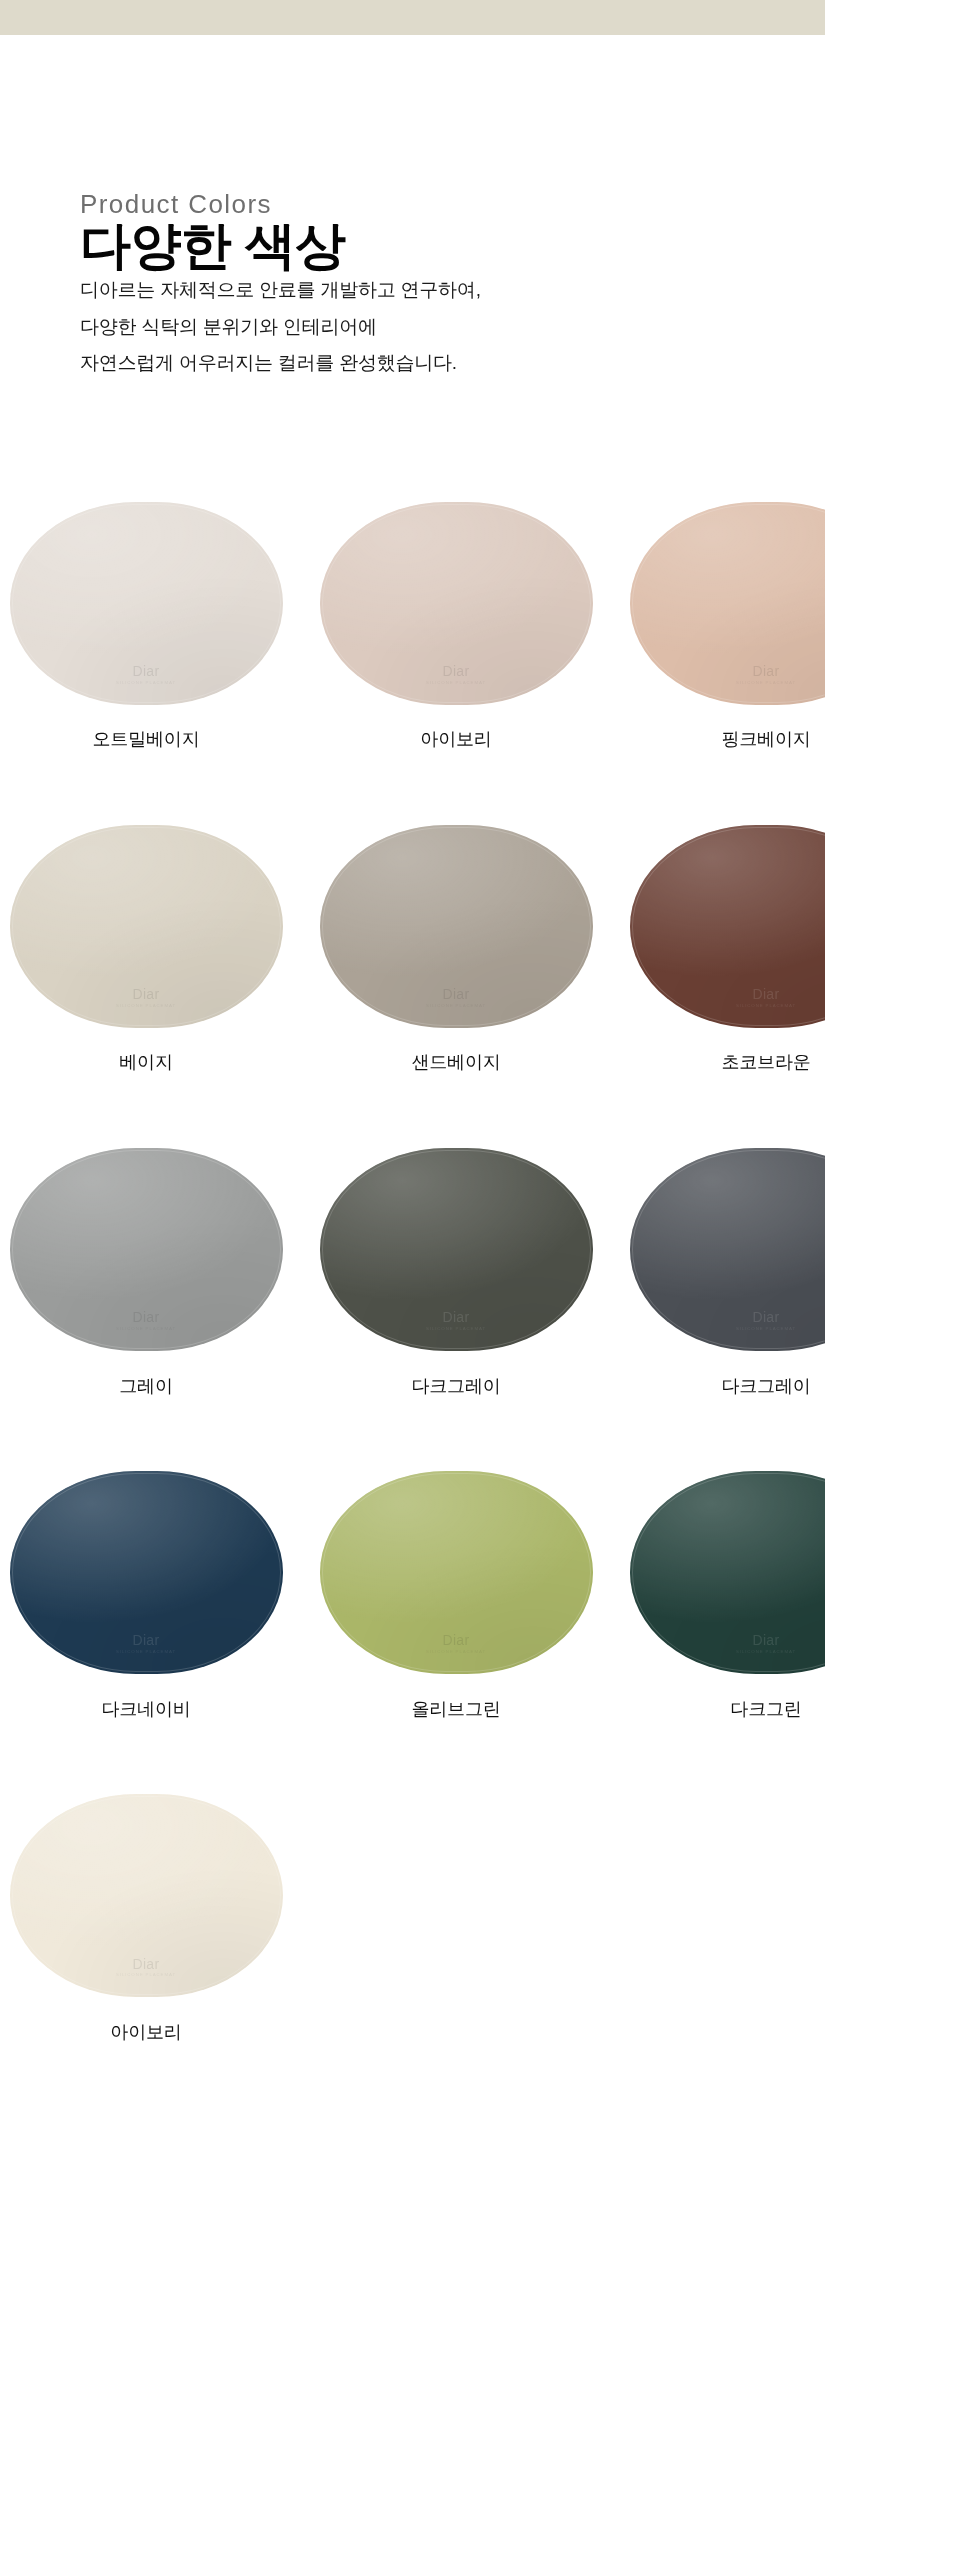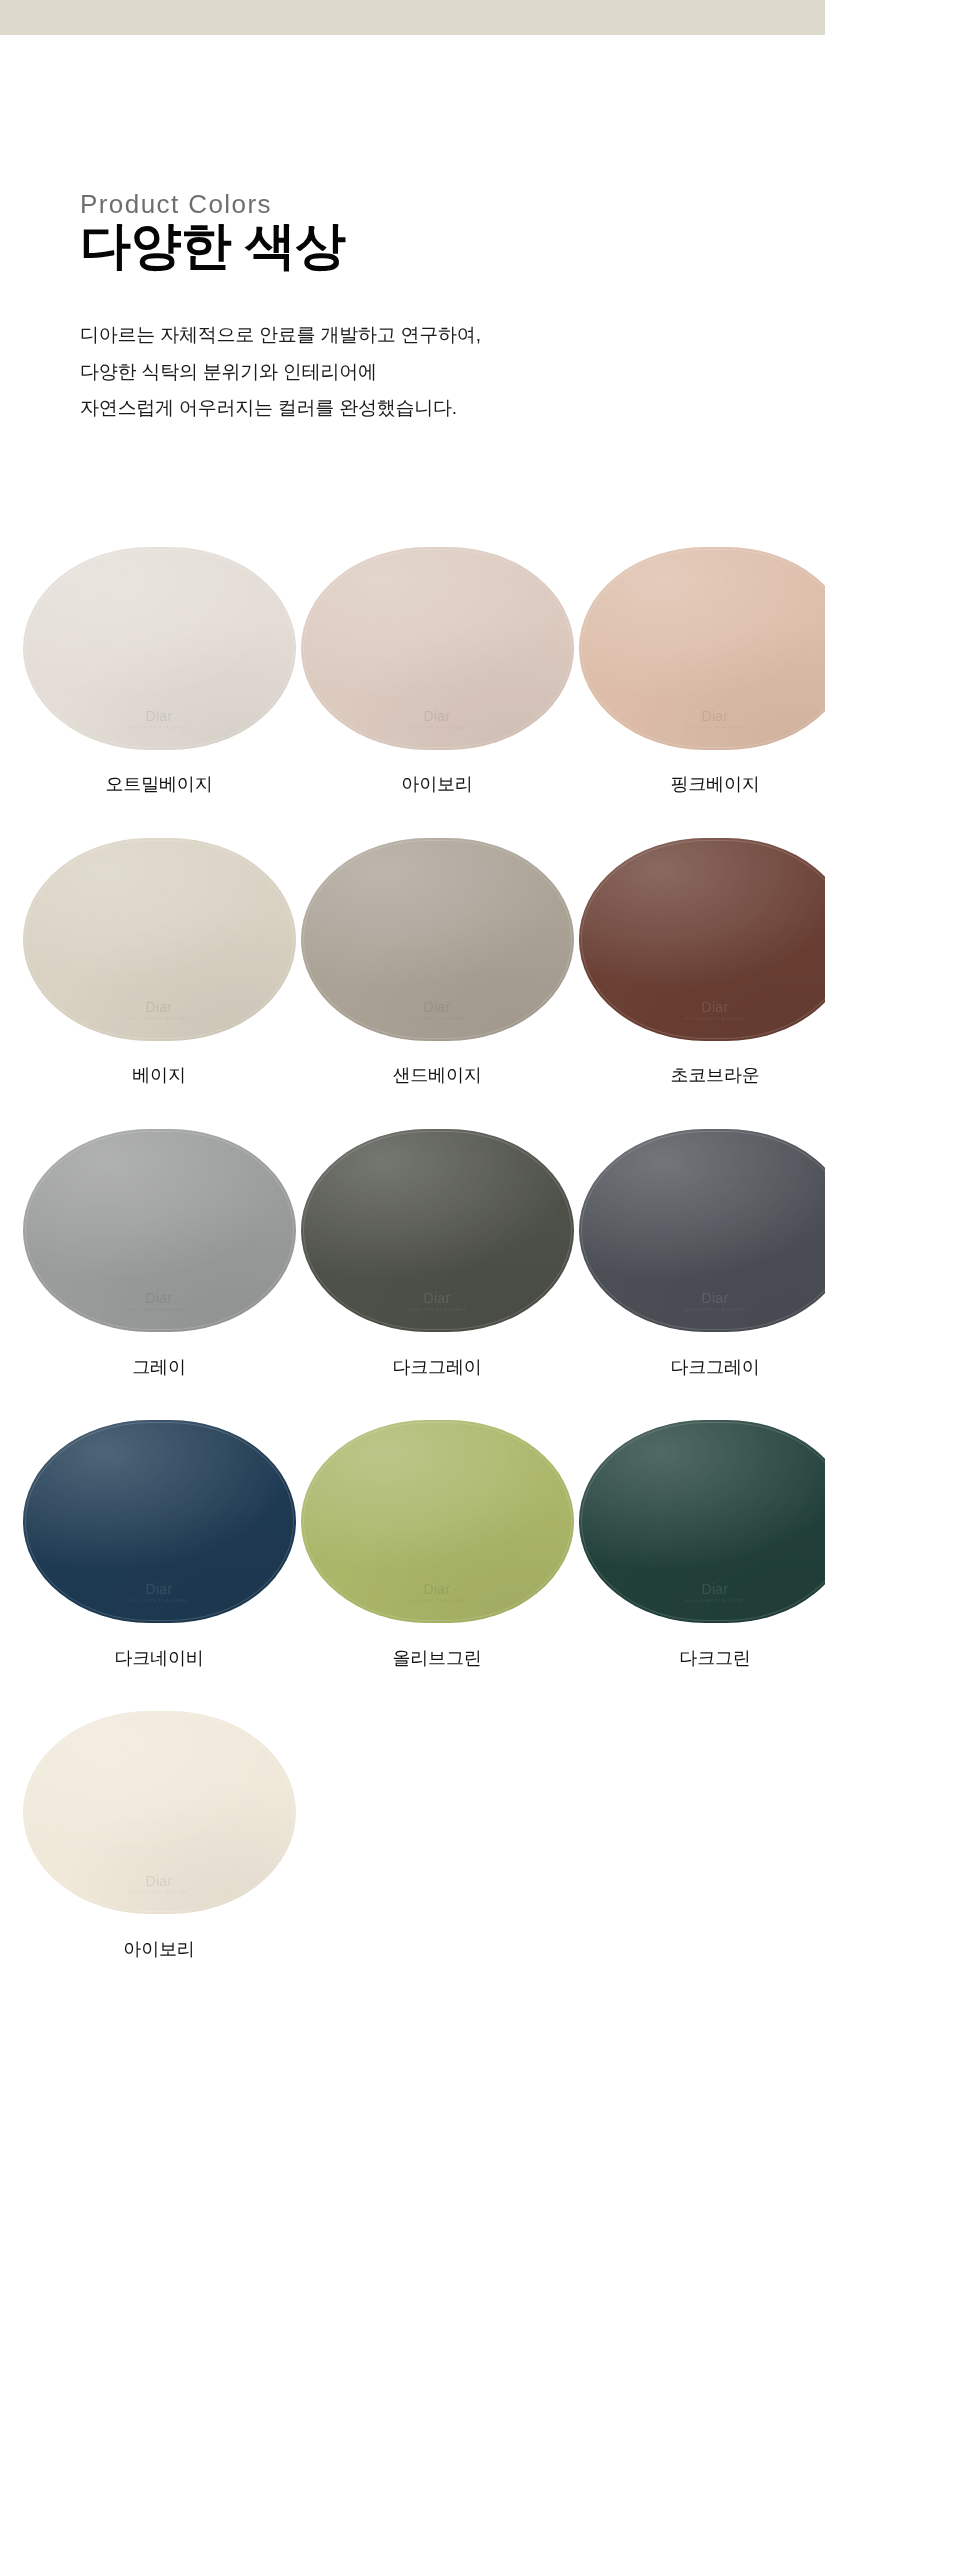--- a/index.html
+++ b/index.html
@@ -47,40 +47,40 @@
 
   .headline {
     font-size: 51px;
     line-height: 1.05;
     font-weight: 700;
     letter-spacing: -0.012em;
     color: #050505;
   }
 
   .body-copy {
-    margin-top: 45px;
     font-size: 19px;
     line-height: 1.92;
     font-weight: 400;
     letter-spacing: -0.012em;
     color: #1b1b1b;
   }
 
   .body-copy p + p {
     margin-top: 36px;
   }
 
   
   .swatch-grid {
     margin-top: 113px;
-    padding: 0 20px;
+    padding: 0 7px;
     display: grid;
     grid-template-columns: repeat(3, 1fr);
     row-gap: 0;
     column-gap: 0;
+    gap: 32px;
   }
 
   .swatch-cell {
     display: flex;
     flex-direction: column;
     align-items: center;
     padding-bottom: 35px;
   }
 
   .swatch-mat-wrap {

